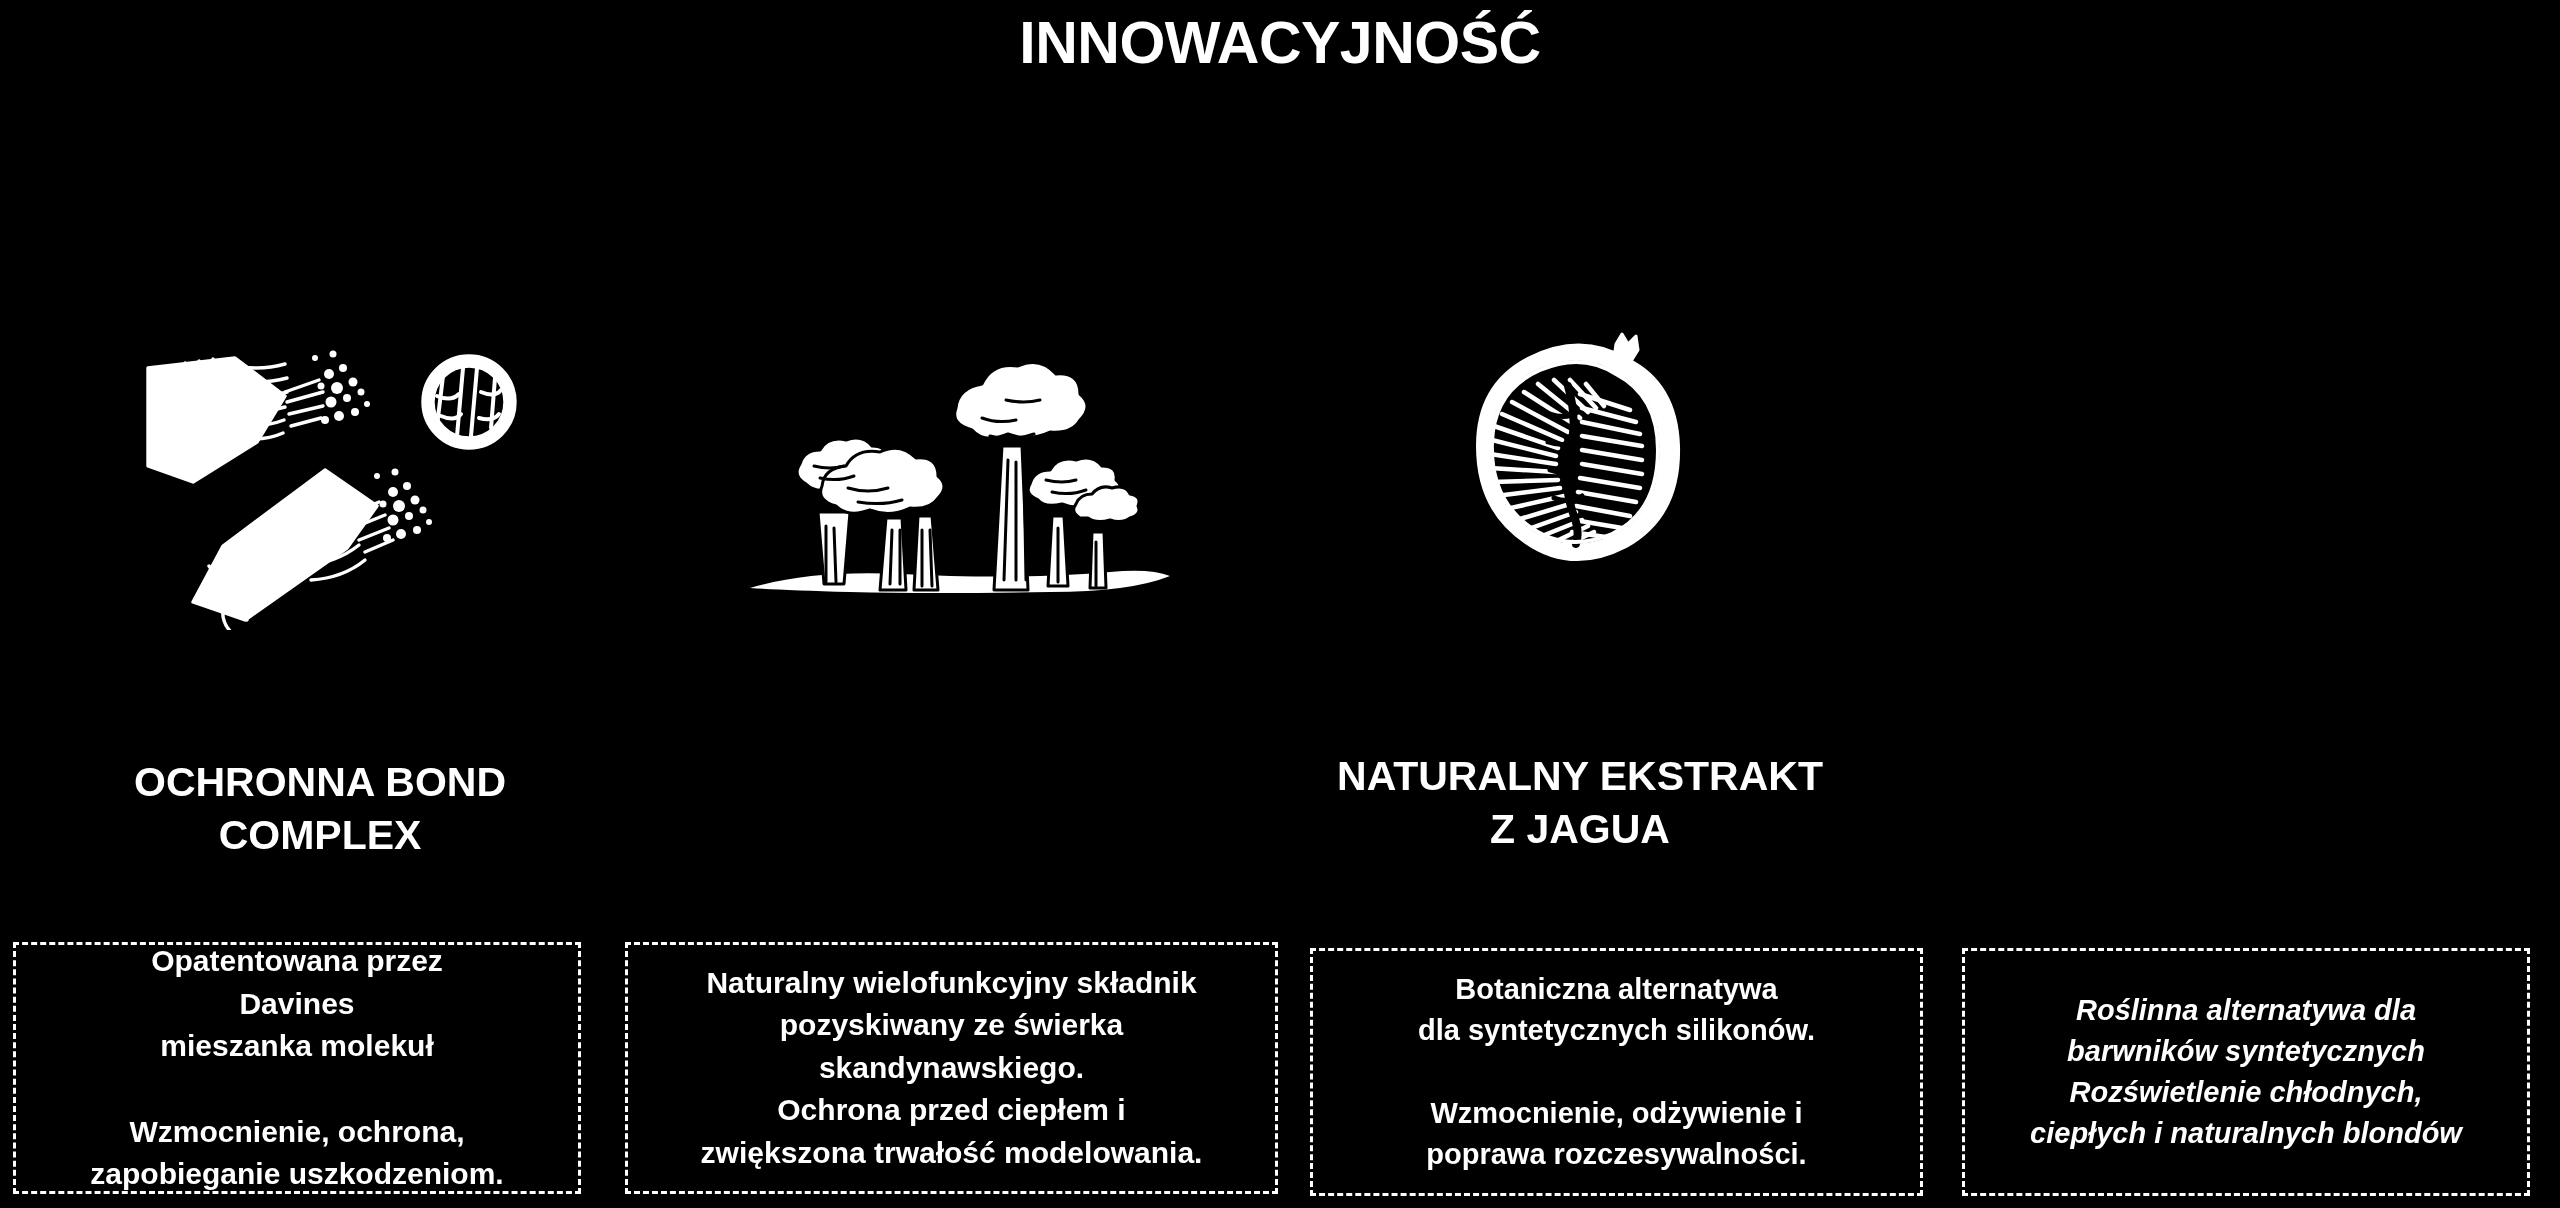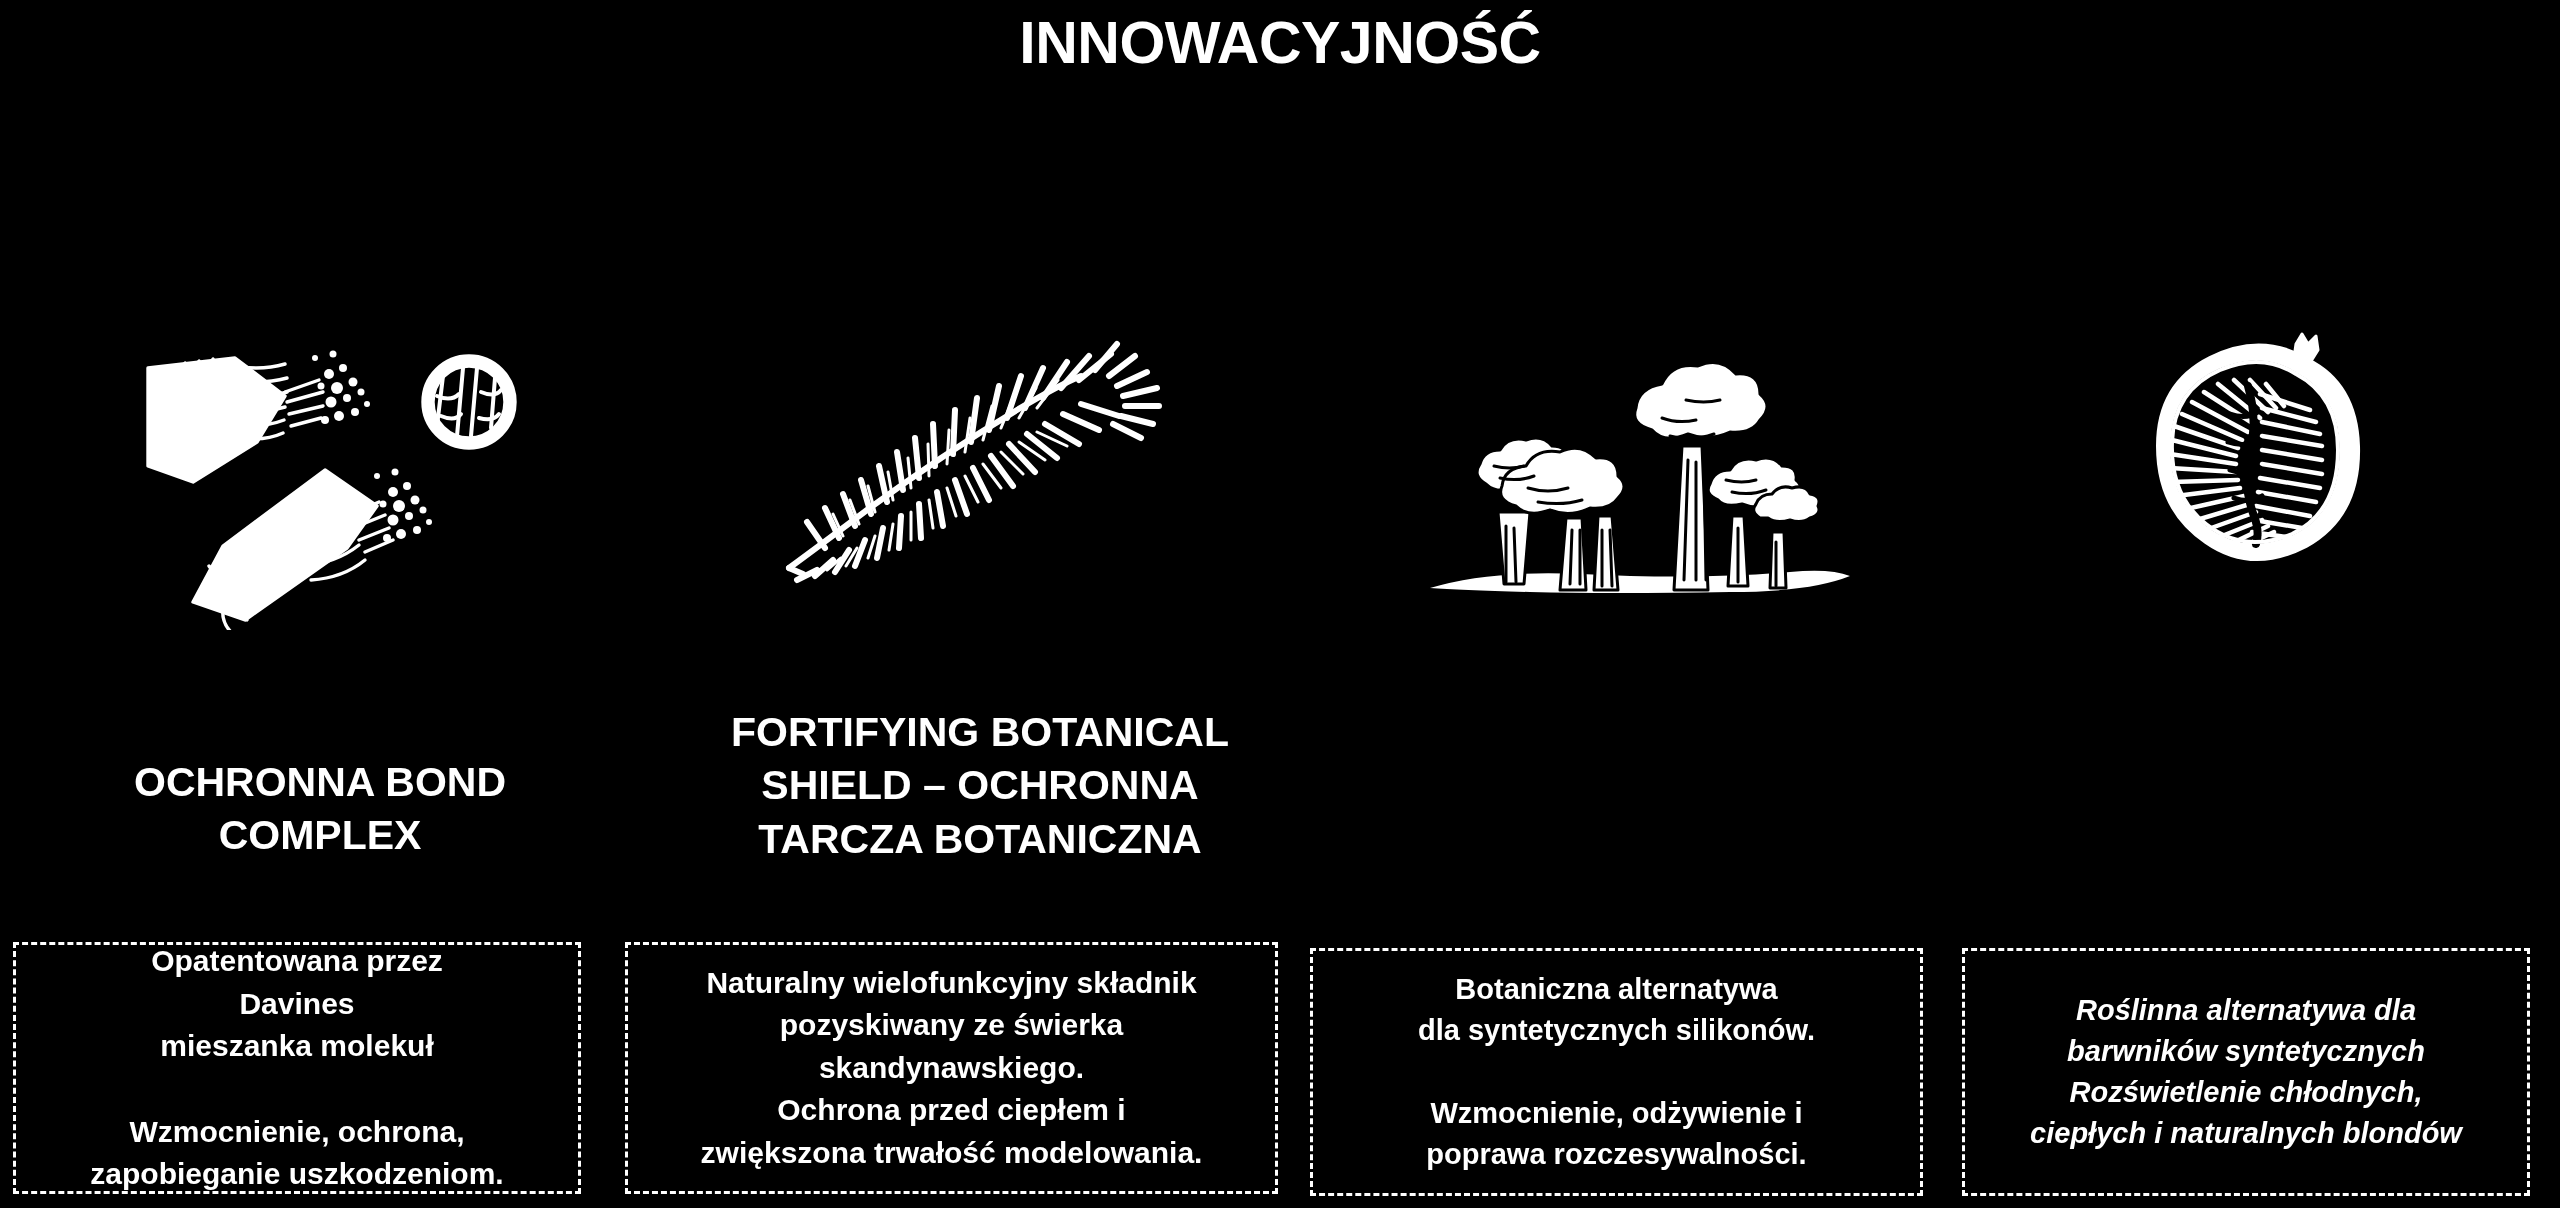--- a/index.html
+++ b/index.html
@@ -200,56 +200,20 @@
             <path d="M356 86 q14 6 20 -2" stroke="#ffffff"></path>
             <path d="M394 88 q14 4 20 -4" stroke="#ffffff"></path>
           </g>
         </g>
       </svg>
     </div>
     <div class="col-title title-pos-1">OCHRONNA BOND
 COMPLEX</div>
   </div>
 
-  <div class="col col-2">
-    <div class="icon-wrap">
-      <svg width="430" height="270" viewBox="0 0 430 270" aria-hidden="true">
-        <g fill="none" stroke="#ffffff" stroke-width="6" stroke-linecap="round" stroke-linejoin="round">
-
-          <path d="M24 238 q30 -22 78 -58 q76 -56 150 -100 q42 -25 64 -34"></path>
-          <path d="M24 238 l14 6"></path>
-
-          <path d="M60 218 l-18 -26 M74 208 l-14 -30 M90 196 l-12 -32 M106 184 l-10 -34
-                   M122 172 l-8 -36 M138 160 l-6 -38 M154 148 l-4 -40 M170 136 l-2 -42
-                   M188 124 l2 -44 M206 112 l6 -44 M224 100 l10 -44 M242 88 l14 -42
-                   M260 78 l18 -40 M278 68 l24 -36 M296 58 l28 -32 M314 50 l32 -26"></path>
-
-          <path d="M52 240 l-20 10 M68 230 l-18 16 M84 220 l-14 22 M100 210 l-10 26
-                   M118 198 l-6 30 M136 186 l-2 32 M154 174 l2 34 M172 162 l6 34
-                   M190 150 l12 34 M208 138 l16 32 M226 126 l22 30 M244 114 l26 28
-                   M262 104 l30 24 M280 94 l34 20 M298 84 l36 16 M316 74 l38 12"></path>
-
-          <path d="M330 40 l22 -26 M344 46 l26 -20 M352 56 l30 -14 M358 66 l34 -8
-                   M360 76 l34 0 M356 86 l32 8 M348 94 l28 14"></path>
-
-          <g stroke-width="3">
-            <path d="M78 206 l-10 -22 M94 194 l-9 -24 M110 182 l-7 -26 M128 170 l-5 -28
-                     M146 158 l-3 -30 M164 146 l-1 -32 M182 134 l2 -34 M200 122 l5 -34
-                     M218 110 l9 -34 M236 98 l13 -32 M254 88 l17 -30 M272 78 l21 -28"></path>
-            <path d="M76 228 l-14 12 M92 218 l-11 18 M110 206 l-7 22 M128 194 l-4 26
-                     M146 182 l0 28 M164 170 l4 28 M182 158 l9 28 M200 146 l13 26
-                     M218 134 l18 24 M236 122 l22 22 M254 112 l26 18 M272 102 l30 14"></path>
-          </g>
-        </g>
-      </svg>
-    </div>
-    <div class="col-title title-pos-2">FORTIFYING BOTANICAL
-SHIELD – OCHRONNA
-TARCZA BOTANICZNA</div>
-  </div>
 
   <div class="col col-3">
     <div class="icon-wrap">
       <svg width="440" height="290" viewBox="0 0 440 290" aria-hidden="true">
         <g fill="#ffffff" stroke="#000000" stroke-width="3" stroke-linejoin="round">
 
           <path d="M10 258 q60 -18 150 -14 q120 6 210 -2 q40 -4 60 4 q-40 16 -120 16
                    q-120 2 -200 0 q-70 -2 -100 -4 Z" fill="#ffffff" stroke="none"></path>
 
           <path d="M78 182 l6 72 l20 0 l6 -72 Z"></path>
@@ -320,20 +284,22 @@
           <g stroke="#000000" stroke-width="5" fill="none">
             <path d="M120 84 q16 6 28 -2 M118 112 q18 6 32 -2 M120 140 q16 6 30 -2
                      M124 168 q16 6 28 -2"></path>
           </g>
 
           <path d="M186 44 q42 22 42 76 q0 62 -46 84 q-48 20 -86 -10 q-36 -28 -34 -82
                    q2 -52 48 -72 q42 -18 76 4 Z" fill="none" stroke="#ffffff" stroke-width="4"></path>
         </g>
       </svg>
     </div>
+    <div class="col-title title-pos-4">NATURALNY EKSTRAKT
+Z JAGUA</div>
   </div>
 
 </div>
 
 <div class="info-box" id="box-1">
   <div class="info-text">Opatentowana przez
 Davines
 mieszanka molekuł
 
 Wzmocnienie, ochrona,

